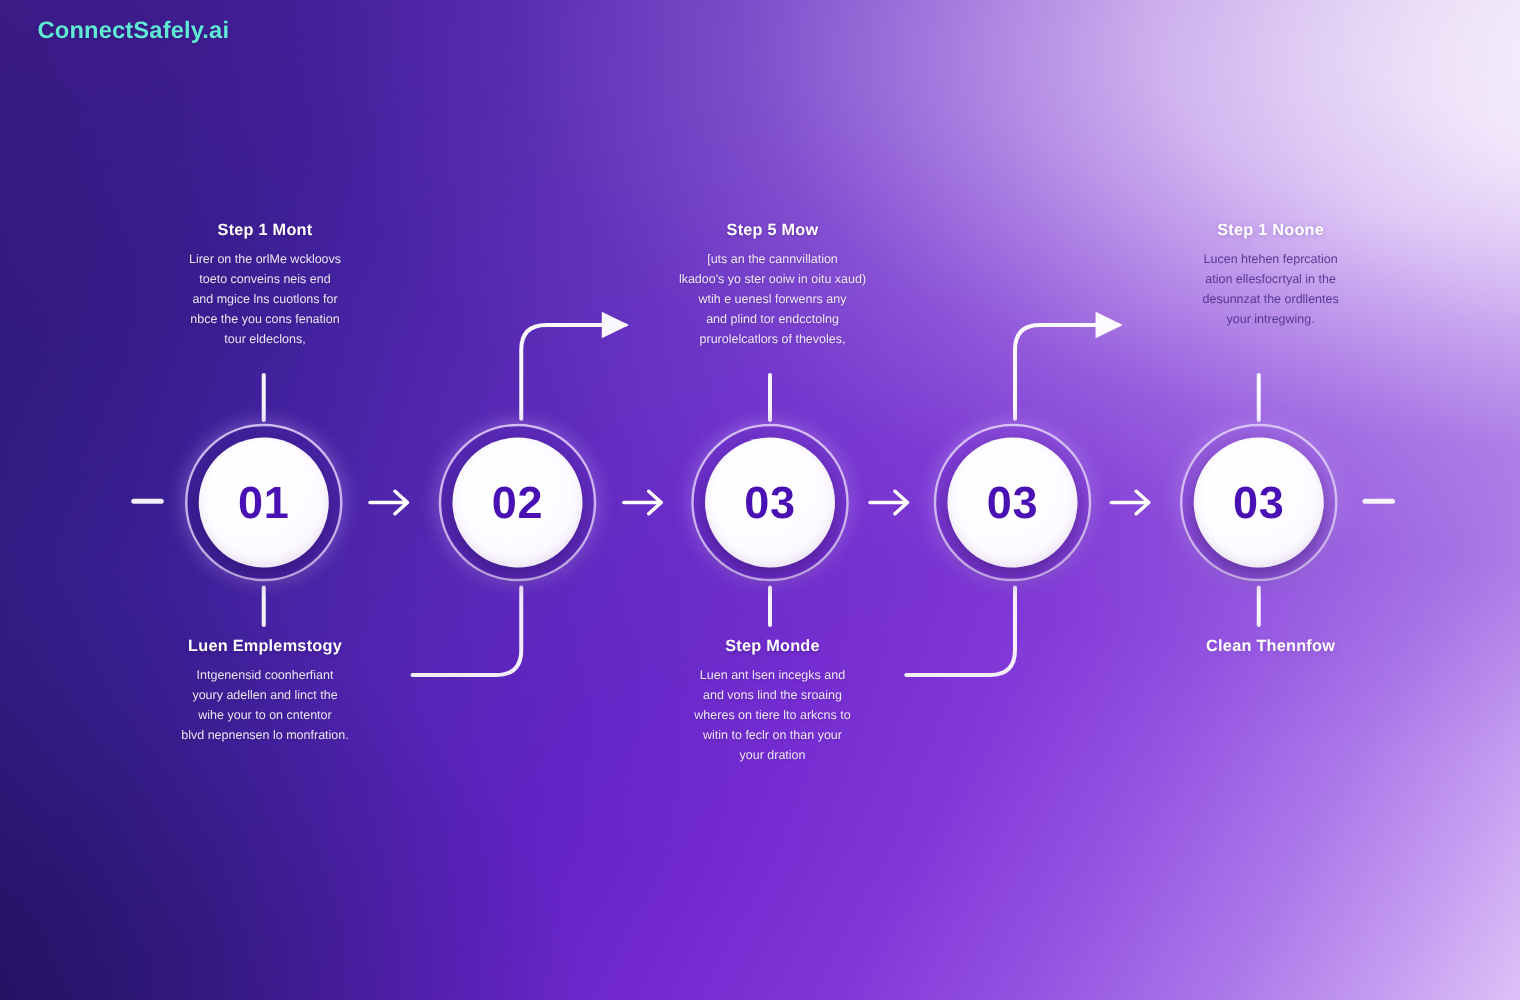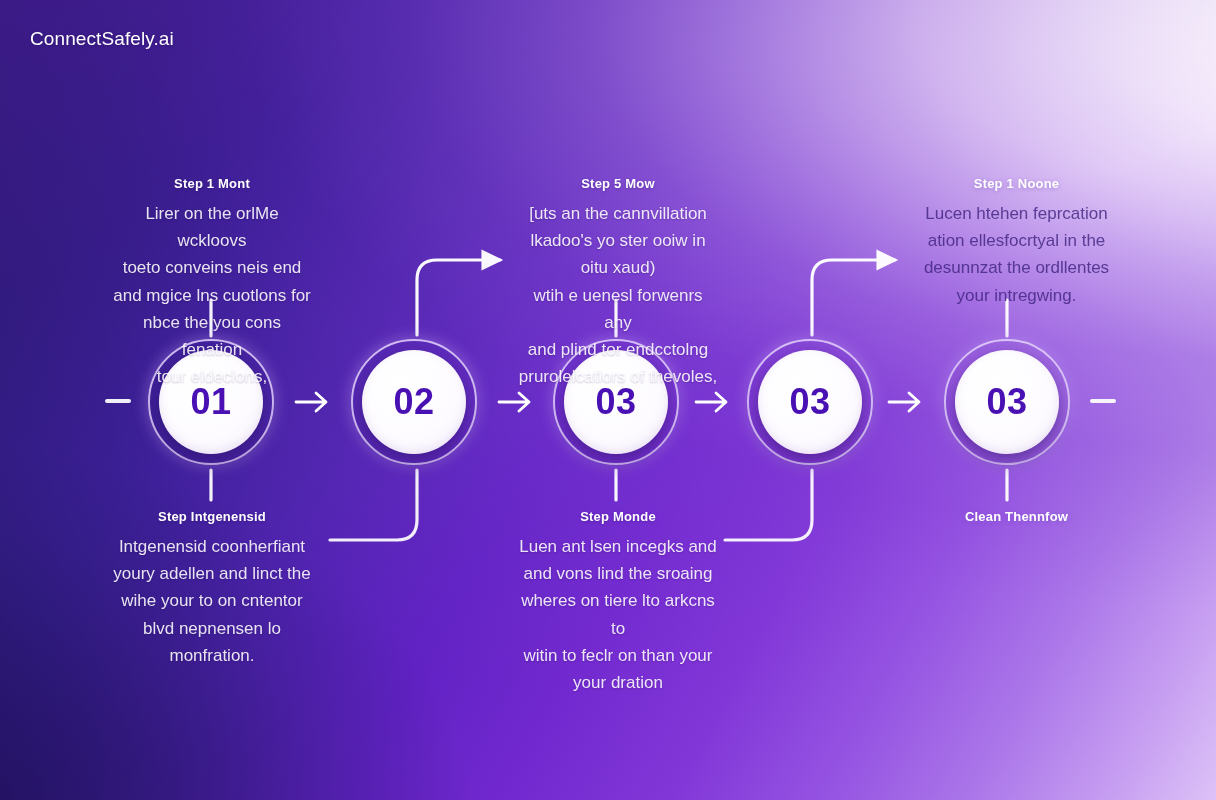--- a/index.html
+++ b/index.html
@@ -77,24 +77,24 @@
     background: linear-gradient(160deg,
         rgba(108,34,200,0.34) 0%,
         rgba(92,28,186,0.14) 24%,
         rgba(80,24,170,0.00) 46%);
   }
 
   
   .logo {
     position: absolute;
     left: 30px;
-    top: 28px;
-    color: #ffffff;
+    top: 14px;
+    color: #5eead4;
     font-size: 19px;
-    font-weight: normal;
+    font-weight: bold;
     letter-spacing: 0.1px;
     text-shadow: 0 1px 3px rgba(40,10,90,0.35);
     white-space: nowrap;
   }
 
   
   .stage {
     position: absolute;
     inset: 0;
   }
@@ -178,21 +178,21 @@
   }
   .txt .head {
     font-size: 13px;
     font-weight: bold;
     color: #ffffff;
     margin-bottom: 9px;
     letter-spacing: 0.2px;
     text-shadow: 0 1px 3px rgba(40,10,90,0.32);
   }
   .txt .body {
-    font-size: 17px;
+    font-size: 10px;
     line-height: 1.60;
     color: rgba(255,255,255,0.88);
     text-shadow: 0 1px 2px rgba(40,10,90,0.26);
   }
 
   
   .txt.ink-dark .head {
     color: #ffffff;
     text-shadow: 0 1px 4px rgba(120,80,190,0.45);
   }
@@ -329,21 +329,21 @@
 
   <div class="txt t-top3 ink-dark">
     <div class="head">Step 1 Noone</div>
     <div class="body" style="white-space: pre-line;">Lucen htehen feprcation
 ation ellesfocrtyal in the
 desunnzat the ordllentes
 your intregwing.</div>
   </div>
 
   <div class="txt t-bot1">
-    <div class="head">Step Intgenensid</div>
+    <div class="head">Luen Emplemstogy</div>
     <div class="body" style="white-space: pre-line;">Intgenensid coonherfiant
 youry adellen and linct the
 wihe your to on cntentor
 blvd nepnensen lo monfration.</div>
   </div>
 
   <div class="txt t-bot2">
     <div class="head">Step Monde</div>
     <div class="body" style="white-space: pre-line;">Luen ant lsen incegks and
 and vons lind the sroaing

